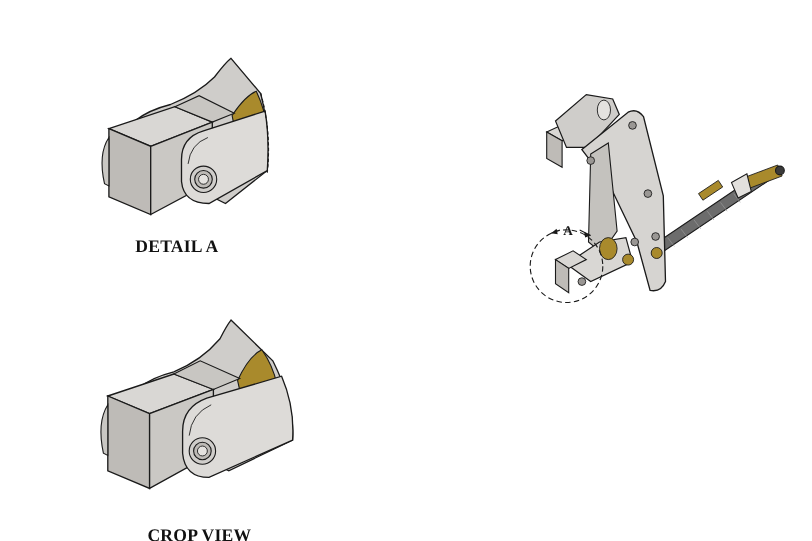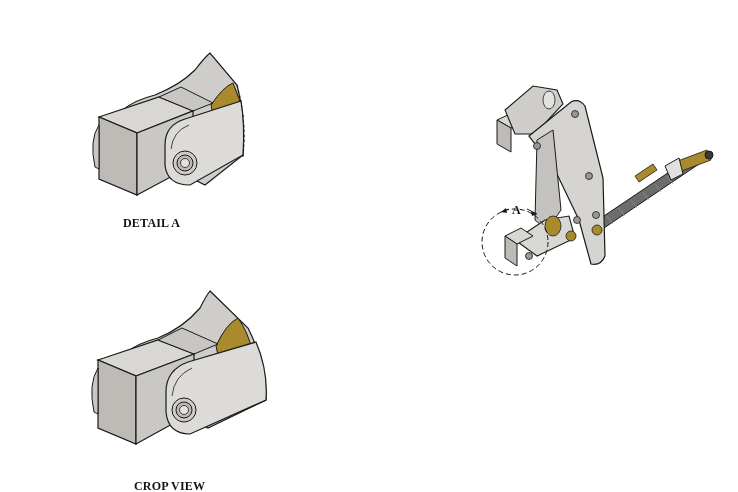--- a/index.html
+++ b/index.html
@@ -1,19 +1,19 @@
 <!DOCTYPE html>
 <html><head>
   <meta charset="utf-8">
   <style>
     html, body { margin: 0; padding: 0; background: #ffffff; }
     body { width: 738px; height: 492px; position: relative; overflow: hidden;
            font-family: "Liberation Serif", "DejaVu Serif", serif; }
     .view { position: absolute; }
-    .label { position: absolute; font-weight: bold; font-size: 12px; color: #111;
+    .label { position: absolute; font-weight: bold; font-size: 16px; color: #111;
              letter-spacing: 0.2px; white-space: nowrap; }
     svg { display: block; overflow: visible; }
   </style>
 </head>
 <body>
 
 <div class="view" style="left:85px; top:45px; width:180px; height:170px;">
   <svg width="180" height="170" viewBox="0 0 180 170">
 
     <path d="M20 90 Q30 60 70 50 Q95 40 110 25 Q120 12 125 8 L152 40 Q160 70 158 110 L120 140 Z" fill="#cfcdca" stroke="#1a1a1a" stroke-width="1.2"></path>

